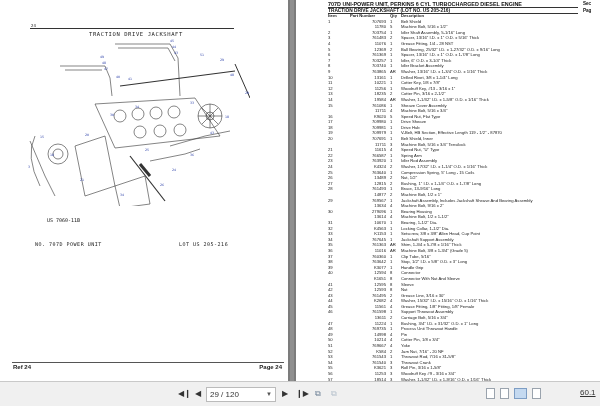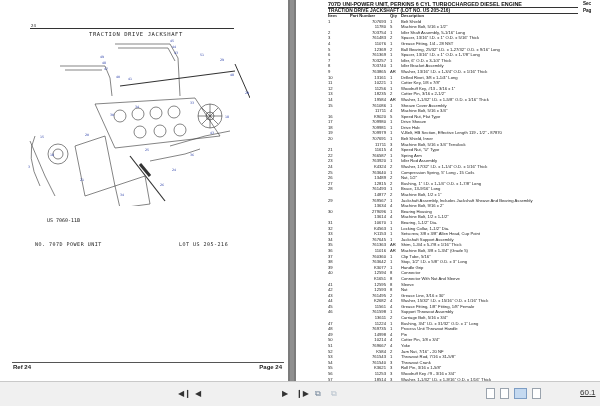--- a/index.html
+++ b/index.html
@@ -535,20 +535,24 @@
             <td class="c-qty">3</td>
             <td class="c-desc">Washer, 1-1/32" I.D. x 1-9/16" O.D. x 1/16" Thick</td>
           </tr>
         </tbody>
     </table>
   </div>
 
   <div id="toolbar">
     <span class="tb-btn" style="left:178px">◀❙</span>
     <span class="tb-btn" style="left:195px">◀</span>
+    <div id="page-box">
+      <span>29 / 120</span>
+      <span class="dd-arrow">▼</span>
+    </div>
     <span class="tb-btn" style="left:282px">▶</span>
     <span class="tb-btn" style="left:296px">❙▶</span>
     <span class="tb-btn" style="left:315px;color:#6b7f95">⧉</span>
     <span class="tb-btn" style="left:331px;color:#b5c1cc">⧉</span>
 
     <div class="view-ico" style="left:486px"></div>
     <div class="view-ico" style="left:500px"></div>
     <div class="view-ico active" style="left:514px;width:13px"></div>
     <div class="view-ico" style="left:532px"></div>
     <span id="zoom-val">60.1</span>

